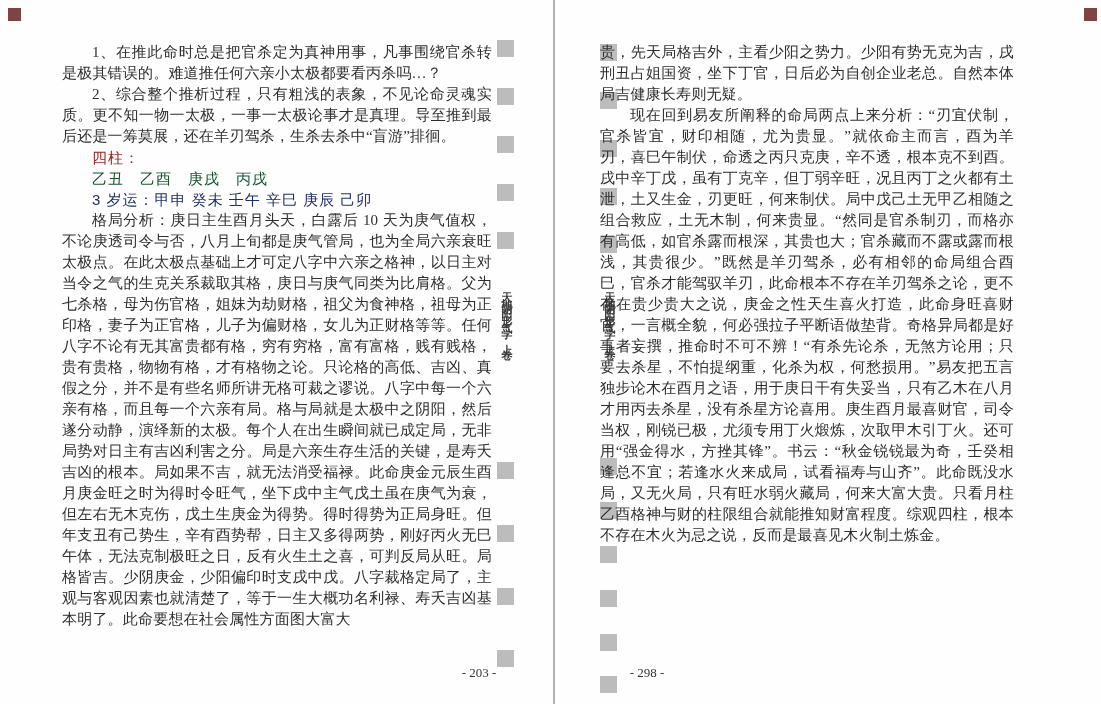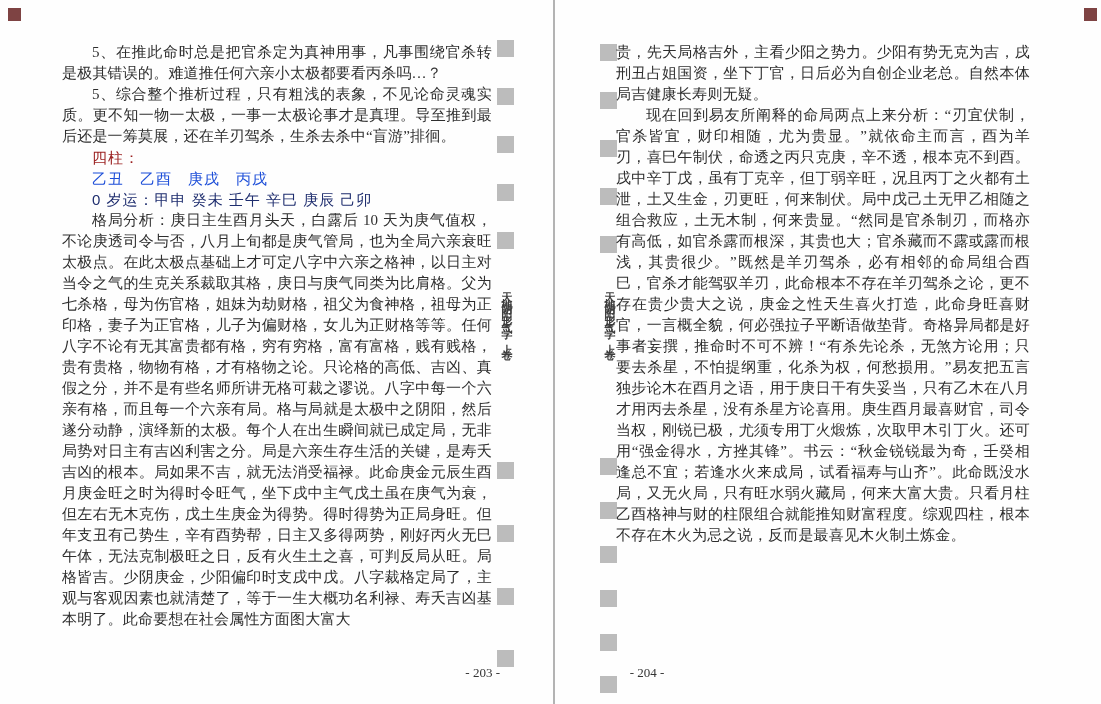--- a/index.html
+++ b/index.html
@@ -30,29 +30,29 @@
   .corner-sq.tl{left:8px;top:8px;}
   .corner-sq.tr{left:1084px;top:8px;}
 
   .textblock{
     position:absolute;top:42px;
     font-size:15px;line-height:21px;
     text-align:justify;
     letter-spacing:0.2px;
   }
   .textblock.left{left:62px;width:430px;}
-  .textblock.right{left:616px;width:414px;}
+  .textblock.right{left:600px;width:414px;}
   .para{margin:0;text-indent:2em;}
   .para.no-indent{text-indent:0;}
   .heiti{
     font-family:"Liberation Sans","DejaVu Sans",sans-serif;
     font-weight:normal;letter-spacing:1px;
   }
   .pillars-heading{color:var(--pillar-red);}
-  .pillars-line{color:#1d4ed8;}
+  .pillars-line{color:#14532d;}
   .luck-line{color:var(--luck-blue);}
 
   .gutter{position:absolute;top:0;width:17px;height:704px;}
   .gutter.gleft{left:497px;}
   .gutter.gright{left:600px;}
   .sq{
     position:absolute;left:0;width:17px;height:17px;
     background:var(--mark-gray);
   }
   .vtitle{
@@ -60,39 +60,39 @@
     writing-mode:vertical-rl;
     font-size:11px;font-weight:bold;
     letter-spacing:6px;
     color:#3d3d3d;
     white-space:nowrap;
   }
   .pagenum{
     position:absolute;top:665px;width:90px;
     text-align:center;font-size:13px;color:#333333;
   }
-  .pagenum.pn-left{left:410px;text-align:right;}
+  .pagenum.pn-left{left:434px;}
   .pagenum.pn-right{left:602px;}
 </style>
 </head>
 <body>
 
 <div class="spread">
 
   <div class="corner-sq tl"></div>
   <div class="corner-sq tr"></div>
   <div class="divider"></div>
 
   <section>
     <div class="textblock left">
-      <p class="para">5、在推此命时总是把官杀定为真神用事，凡事围绕官杀转是极其错误的。难道推任何六亲小太极都要看丙杀吗…？</p>
-      <p class="para">5、综合整个推析过程，只有粗浅的表象，不见论命灵魂实质。更不知一物一太极，一事一太极论事才是真理。导至推到最后还是一筹莫展，还在羊刃驾杀，生杀去杀中“盲游”排徊。</p>
+      <p class="para">1、在推此命时总是把官杀定为真神用事，凡事围绕官杀转是极其错误的。难道推任何六亲小太极都要看丙杀吗…？</p>
+      <p class="para">2、综合整个推析过程，只有粗浅的表象，不见论命灵魂实质。更不知一物一太极，一事一太极论事才是真理。导至推到最后还是一筹莫展，还在羊刃驾杀，生杀去杀中“盲游”排徊。</p>
       <p class="para heiti pillars-heading">四柱：</p>
       <p class="para heiti pillars-line">乙丑　乙酉　庚戌　丙戌</p>
-      <p class="para heiti luck-line">0 岁运：甲申 癸未 壬午 辛巳 庚辰 己卯</p>
+      <p class="para heiti luck-line">3 岁运：甲申 癸未 壬午 辛巳 庚辰 己卯</p>
       <p class="para">格局分析：庚日主生酉月头天，白露后 10 天为庚气值权，不论庚透司令与否，八月上旬都是庚气管局，也为全局六亲衰旺太极点。在此太极点基础上才可定八字中六亲之格神，以日主对当令之气的生克关系裁取其格，庚日与庚气同类为比肩格。父为七杀格，母为伤官格，姐妹为劫财格，祖父为食神格，祖母为正印格，妻子为正官格，儿子为偏财格，女儿为正财格等等。任何八字不论有无其富贵都有格，穷有穷格，富有富格，贱有贱格，贵有贵格，物物有格，才有格物之论。只论格的高低、吉凶、真假之分，并不是有些名师所讲无格可裁之谬说。八字中每一个六亲有格，而且每一个六亲有局。格与局就是太极中之阴阳，然后遂分动静，演绎新的太极。每个人在出生瞬间就已成定局，无非局势对日主有吉凶利害之分。局是六亲生存生活的关键，是寿夭吉凶的根本。局如果不吉，就无法消受福禄。此命庚金元辰生酉月庚金旺之时为得时令旺气，坐下戌中主气戊土虽在庚气为衰，但左右无木克伤，戊土生庚金为得势。得时得势为正局身旺。但年支丑有己势生，辛有酉势帮，日主又多得两势，刚好丙火无巳午体，无法克制极旺之日，反有火生土之喜，可判反局从旺。局格皆吉。少阴庚金，少阳偏印时支戌中戊。八字裁格定局了，主观与客观因素也就清楚了，等于一生大概功名利禄、寿夭吉凶基本明了。此命要想在社会属性方面图大富大</p>
     </div>
 
     <div class="gutter gleft">
       <div class="sq" style="top:40px"></div>
       <div class="sq" style="top:88px"></div>
       <div class="sq" style="top:136px"></div>
       <div class="sq" style="top:184px"></div>
       <div class="sq" style="top:232px"></div>
       <div class="vtitle">天地阴阳形气学·上卷</div>
@@ -119,16 +119,16 @@
       <div class="sq" style="top:590px"></div>
       <div class="sq" style="top:634px"></div>
       <div class="sq" style="top:676px"></div>
     </div>
 
     <div class="textblock right">
       <p class="para no-indent">贵，先天局格吉外，主看少阳之势力。少阳有势无克为吉，戌刑丑占姐国资，坐下丁官，日后必为自创企业老总。自然本体局吉健康长寿则无疑。</p>
       <p class="para">现在回到易友所阐释的命局两点上来分析：“刃宜伏制，官杀皆宜，财印相随，尤为贵显。”就依命主而言，酉为羊刃，喜巳午制伏，命透之丙只克庚，辛不透，根本克不到酉。戌中辛丁戊，虽有丁克辛，但丁弱辛旺，况且丙丁之火都有土泄，土又生金，刃更旺，何来制伏。局中戊己土无甲乙相随之组合救应，土无木制，何来贵显。“然同是官杀制刃，而格亦有高低，如官杀露而根深，其贵也大；官杀藏而不露或露而根浅，其贵很少。”既然是羊刃驾杀，必有相邻的命局组合酉巳，官杀才能驾驭羊刃，此命根本不存在羊刃驾杀之论，更不存在贵少贵大之说，庚金之性天生喜火打造，此命身旺喜财官，一言概全貌，何必强拉子平断语做垫背。奇格异局都是好事者妄撰，推命时不可不辨！“有杀先论杀，无煞方论用；只要去杀星，不怕提纲重，化杀为权，何愁损用。”易友把五言独步论木在酉月之语，用于庚日干有失妥当，只有乙木在八月才用丙去杀星，没有杀星方论喜用。庚生酉月最喜财官，司令当权，刚锐已极，尤须专用丁火煅炼，次取甲木引丁火。还可用“强金得水，方挫其锋”。书云：“秋金锐锐最为奇，壬癸相逢总不宜；若逢水火来成局，试看福寿与山齐”。此命既没水局，又无火局，只有旺水弱火藏局，何来大富大贵。只看月柱乙酉格神与财的柱限组合就能推知财富程度。综观四柱，根本不存在木火为忌之说，反而是最喜见木火制土炼金。</p>
     </div>
 
-    <div class="pagenum pn-right">- 204 -</div>
+    <div class="pagenum pn-right">- 298 -</div>
   </section>
 
 </div>
 
 </body></html>

